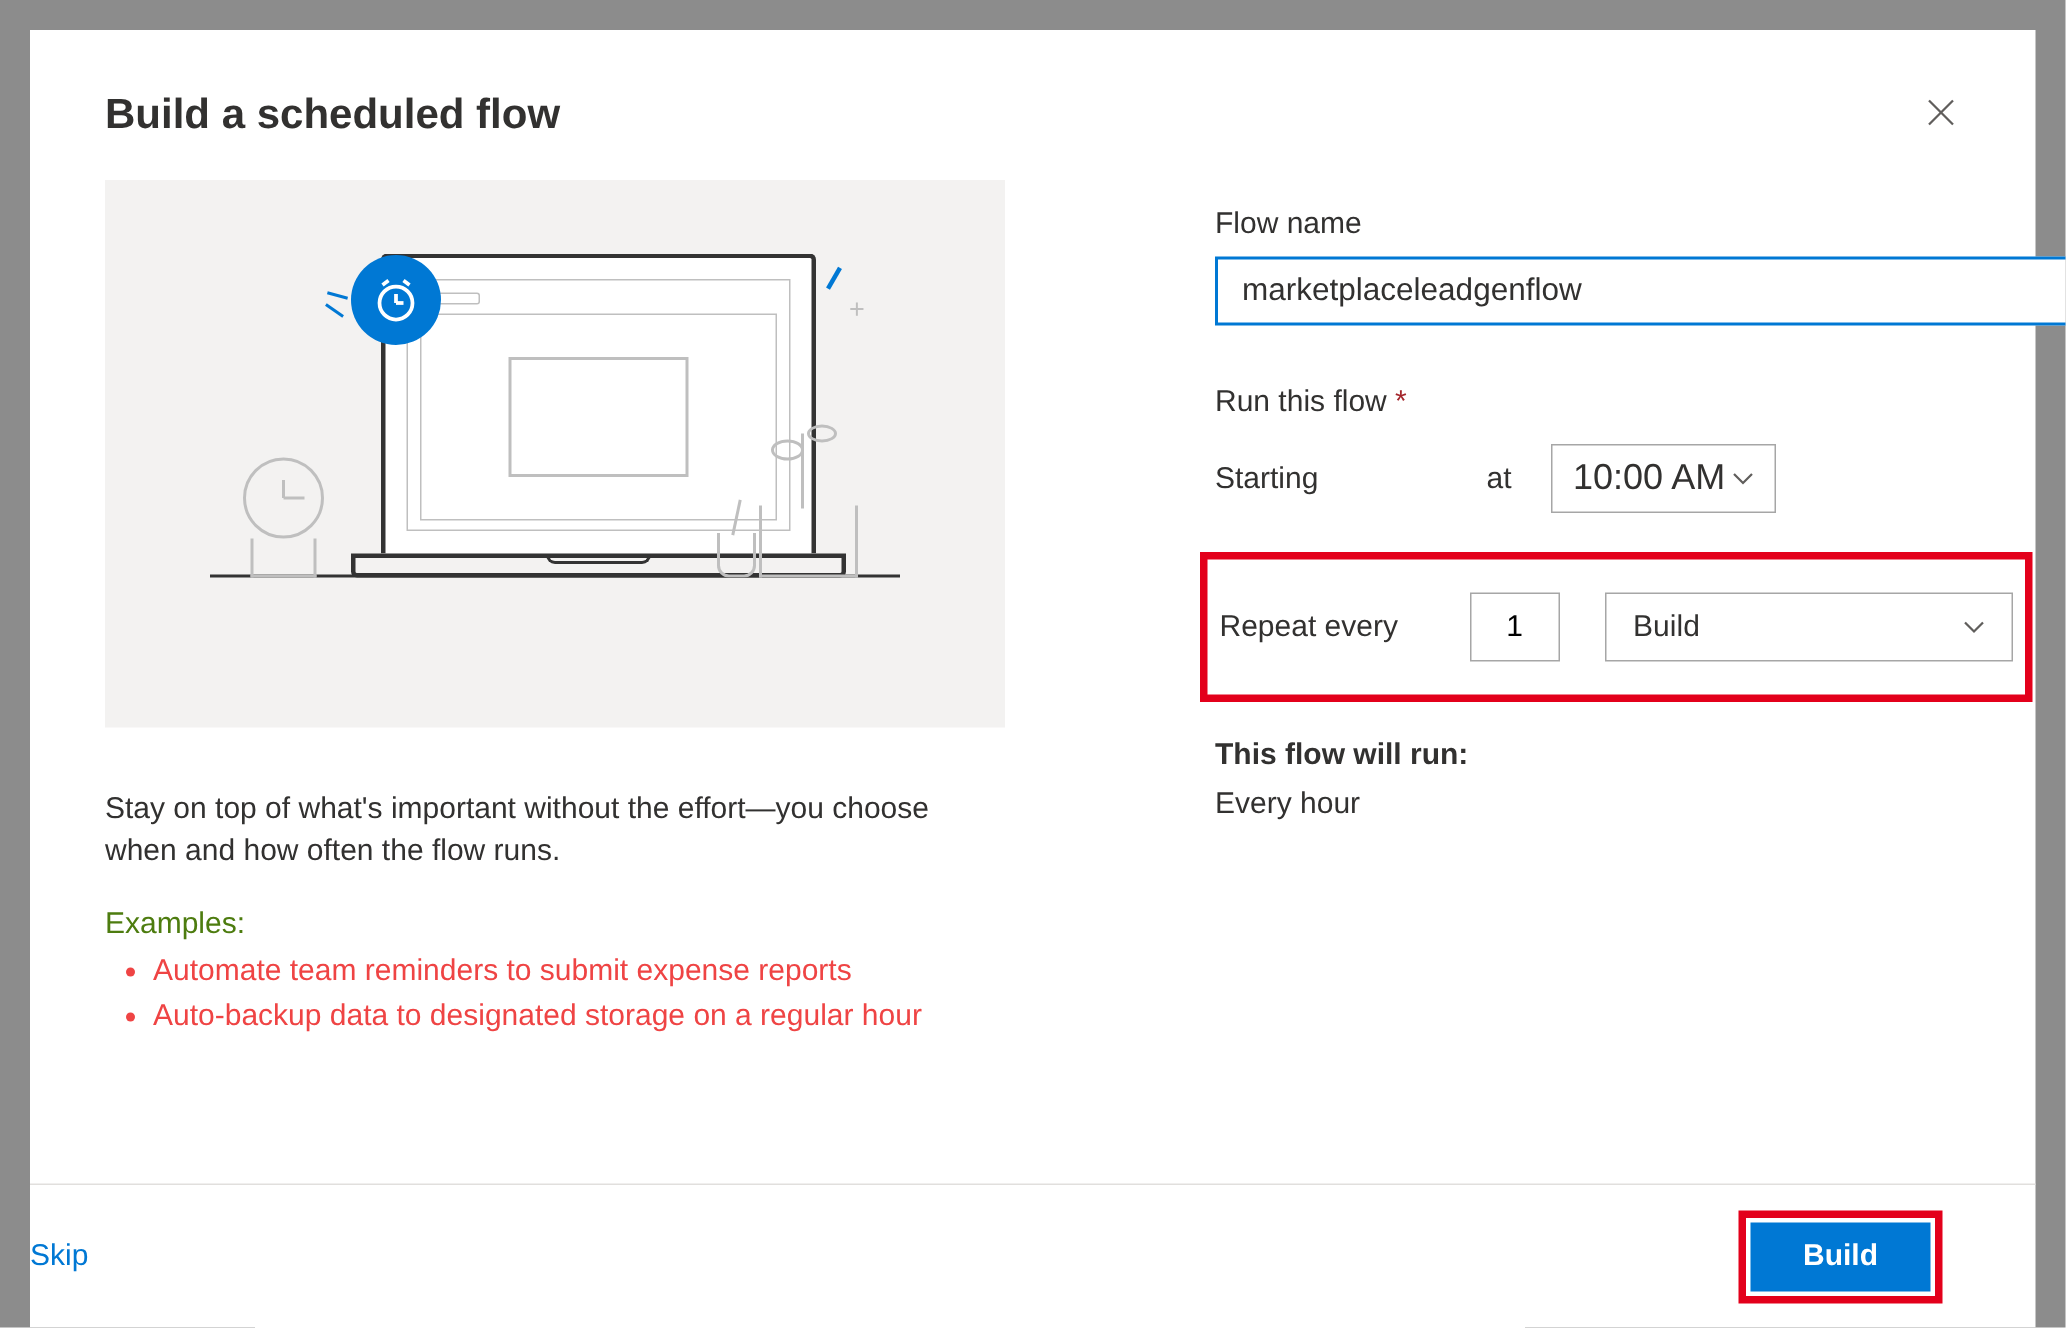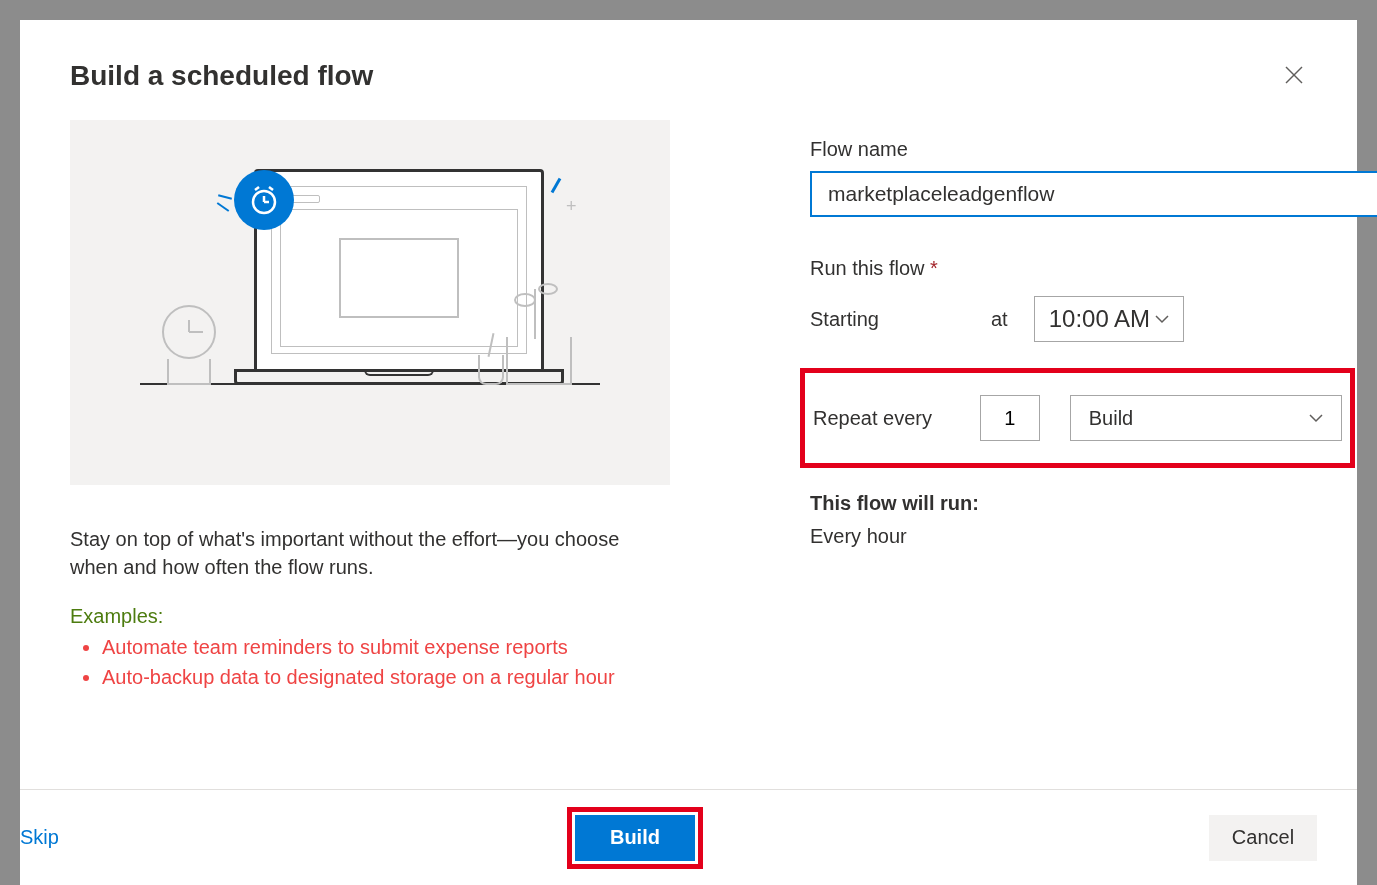--- a/index.html
+++ b/index.html
@@ -217,15 +217,14 @@
       <p class="summary-label">This flow will run:</p>
       <p class="summary-text">Every hour</p>
     </div>
   </div>
 
   <div class="dialog-footer">
     <span class="skip-btn">Skip</span>
     <div class="create-wrap">
       <button class="create-btn">Build</button>
     </div>
-    <button class="cancel-btn">Cancel</button>
   </div>
 </div>
 
 </body></html>

